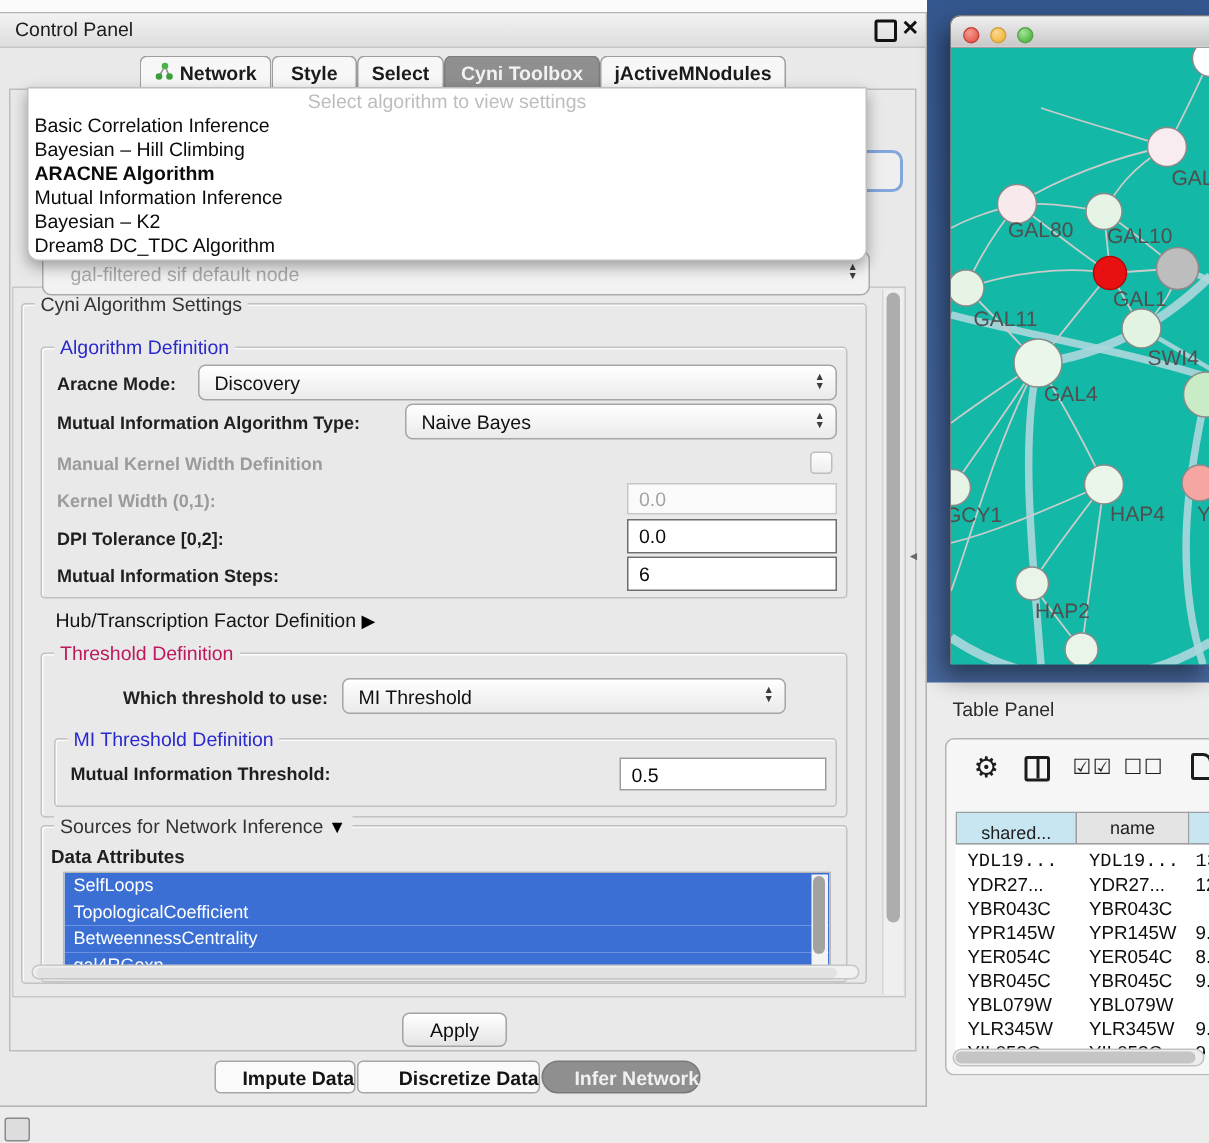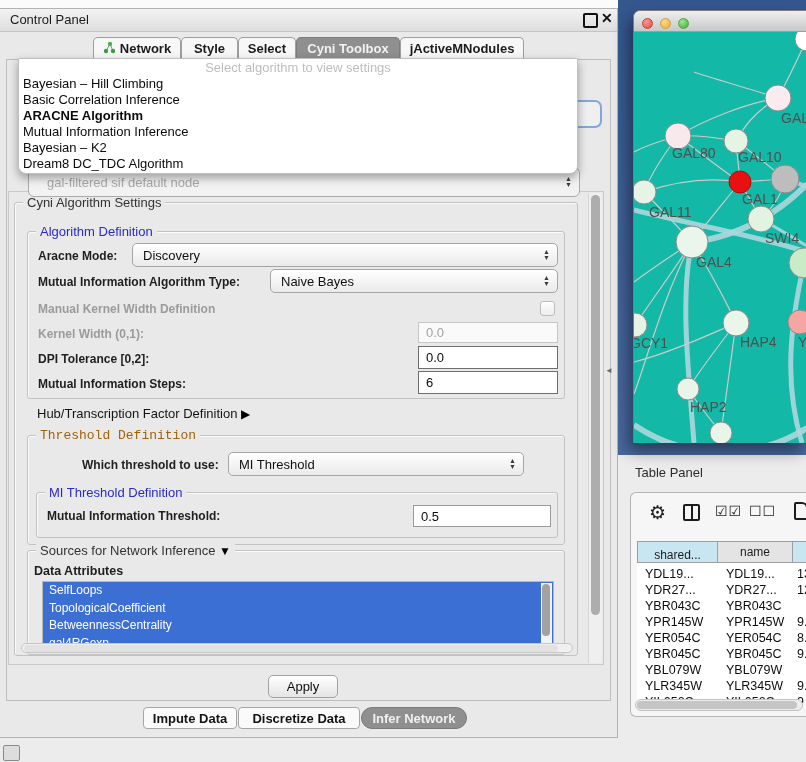--- a/index.html
+++ b/index.html
@@ -34,21 +34,21 @@
 
   
   .settings{left:8px;top:182px;width:596px;height:474px;background:#E9E9E9;border:1px solid #C9C9C9;box-sizing:border-box;}
   .vscroll{position:absolute;right:1px;top:1px;width:13px;height:470px;background:#EFEFEF;border-left:1px solid #D6D6D6;}
   .vscroll-thumb{position:absolute;left:2px;top:2px;width:9px;height:420px;background:#ADADAD;border-radius:5px;}
 
   .group{position:absolute;border:1px solid #C2C2C2;border-radius:3px;box-shadow:inset 1px 1px 0 rgba(255,255,255,.8);}
   .group-chip{position:absolute;top:-8px;background:#E9E9E9;padding:0 4px;font-size:13px;white-space:nowrap;}
   .chip-plain{color:#333;}
   .chip-blue{color:#2929CC;}
-  .chip-green{color:#a16207;font-family:Liberation Mono, monospace;}
+  .chip-green{color:#be185d;}
 
   .flabel{position:absolute;font-size:12px;font-weight:bold;color:#1f1f1f;white-space:nowrap;}
   .flabel.disabled{color:#9B9B9B;}
 
   .combo{position:absolute;border:1px solid #A6A6A6;border-radius:5px;background:linear-gradient(#FFFFFF,#EAEAEA);box-sizing:border-box;display:flex;align-items:center;text-align:right;}
   .combo-value{font-size:13px;color:#101010;padding-left:10px;}
   .stepper{position:absolute;right:7px;top:50%;transform:translateY(-50%);display:flex;flex-direction:column;align-items:center;color:#3c3c3c;font-size:7px;line-height:6px;}
 
   .tfield{position:absolute;background:#FFFFFF;border:1px solid #6E6E6E;box-sizing:border-box;font-size:13px;color:#0b0b0b;display:flex;align-items:center;justify-content:flex-start;padding:0 7px;}
   .tfield.disabled{background:#FAFAFA;border:1px solid #C6C6C6;color:#A3A3A3;}
@@ -62,21 +62,21 @@
   .attr-list{position:absolute;background:#FFFFFF;border:1px solid #B8B8B8;box-sizing:border-box;overflow:hidden;}
   .attr-item{height:17.5px;line-height:17.5px;padding-left:6px;font-size:12px;color:#FFFFFF;background:#3B6FD4;}
   .list-vscroll{position:absolute;right:1px;top:1px;width:11px;height:68px;background:#F3F3F3;}
   .list-vthumb{position:absolute;left:1px;top:1px;width:8px;height:52px;background:#A2A2A2;border-radius:4px;}
   .hscroll{position:absolute;background:#F0F0F0;border:1px solid #C6C6C6;border-radius:6px;box-sizing:border-box;}
   .hscroll-thumb{position:absolute;left:2px;top:1px;height:7px;width:97%;background:#E2E2E2;border-radius:4px;}
 
   .apply-btn{left:268px;top:666px;width:70px;height:23px;border:1px solid #A3A3A3;border-radius:5px;background:linear-gradient(#FFFFFF,#E4E4E4);font-size:13px;color:#0e0e0e;display:flex;align-items:center;justify-content:center;}
 
   .bottom-tabs{left:0;top:698px;width:100%;height:24px;}
-  .btab{position:absolute;top:0;height:22px;border:1px solid #A6A6A6;background:#FAFAFA;border-radius:4px;display:flex;align-items:center;justify-content:center;font-size:13px;font-weight:bold;color:#141414;box-sizing:border-box;}
+  .btab{position:absolute;top:0;height:22px;border:1px solid #A6A6A6;background:#FAFAFA;border-radius:4px;display:flex;align-items:center;justify-content:flex-end;font-size:13px;font-weight:bold;color:#141414;box-sizing:border-box;}
   .btab.selected{background:#8F8F8F;color:#F0F0F0;border-color:#7A7A7A;}
 
   .mini-icon{left:3px;top:745px;width:15px;height:14px;border:1px solid #8A8A8A;border-radius:2px;background:#DDDDDD;}
   .divider-arrow{left:605px;top:366px;font-size:8px;color:#6A6A6A;}
 
   
   .desktop{left:618px;top:0;width:188px;height:455px;background:linear-gradient(#35578F,#48699F);}
   .net-window{position:absolute;left:15px;top:10px;width:173px;height:433px;border:1px solid #7C7C7C;border-right:none;border-radius:7px 0 0 0;box-shadow:-4px 8px 16px rgba(0,0,0,.45);box-sizing:border-box;background:#FFFFFF;}
   .net-titlebar{position:absolute;left:0;top:0;width:100%;height:21px;background:linear-gradient(#EFEFEF,#C8C8C8);border-bottom:1px solid #9E9E9E;border-radius:7px 0 0 0;box-sizing:border-box;}
   .light{position:absolute;top:7px;width:11px;height:11px;border-radius:50%;box-sizing:border-box;}
@@ -159,22 +159,22 @@
     <div class="abs ghost-combo">
       <span class="ghost-combo-text">gal-filtered sif default node</span>
       <span class="stepper">
           <span>▲</span>
           <span>▼</span>
         </span>
     </div>
 
     <div class="abs popup">
       <div class="popup-placeholder">Select algorithm to view settings</div>
+      <div class="popup-item">Basic Correlation Inference</div>
       <div class="popup-item">Bayesian – Hill Climbing</div>
-      <div class="popup-item">Basic Correlation Inference</div>
       <div class="popup-item bold">ARACNE Algorithm</div>
       <div class="popup-item">Mutual Information Inference</div>
       <div class="popup-item">Bayesian – K2</div>
       <div class="popup-item">Dream8 DC_TDC Algorithm</div>
     </div>
 
     <div class="abs settings">
 
       <div class="vscroll">
         <div class="vscroll-thumb"></div>
@@ -387,21 +387,21 @@
       <div class="th blue" style="left:0;width:81px;">
           <span>shared...</span>
         </div>
       <div class="th gray" style="left:81px;width:75px;">
           <span>name</span>
         </div>
       <div class="th blue" style="left:156px;width:16px;border-left:none;">
           <span></span>
         </div>
 
-      <div class="trow" style="top:25px;">
+      <div class="trow" style="top:25px;font-family:Liberation Mono, monospace;">
           <span class="tcell1">YDL19...</span>
           <span class="tcell2">YDL19...</span>
           <span class="tcell3">13</span>
         </div>
       <div class="trow" style="top:41px;">
           <span class="tcell1">YDR27...</span>
           <span class="tcell2">YDR27...</span>
           <span class="tcell3">12</span>
         </div>
       <div class="trow" style="top:57px;">

